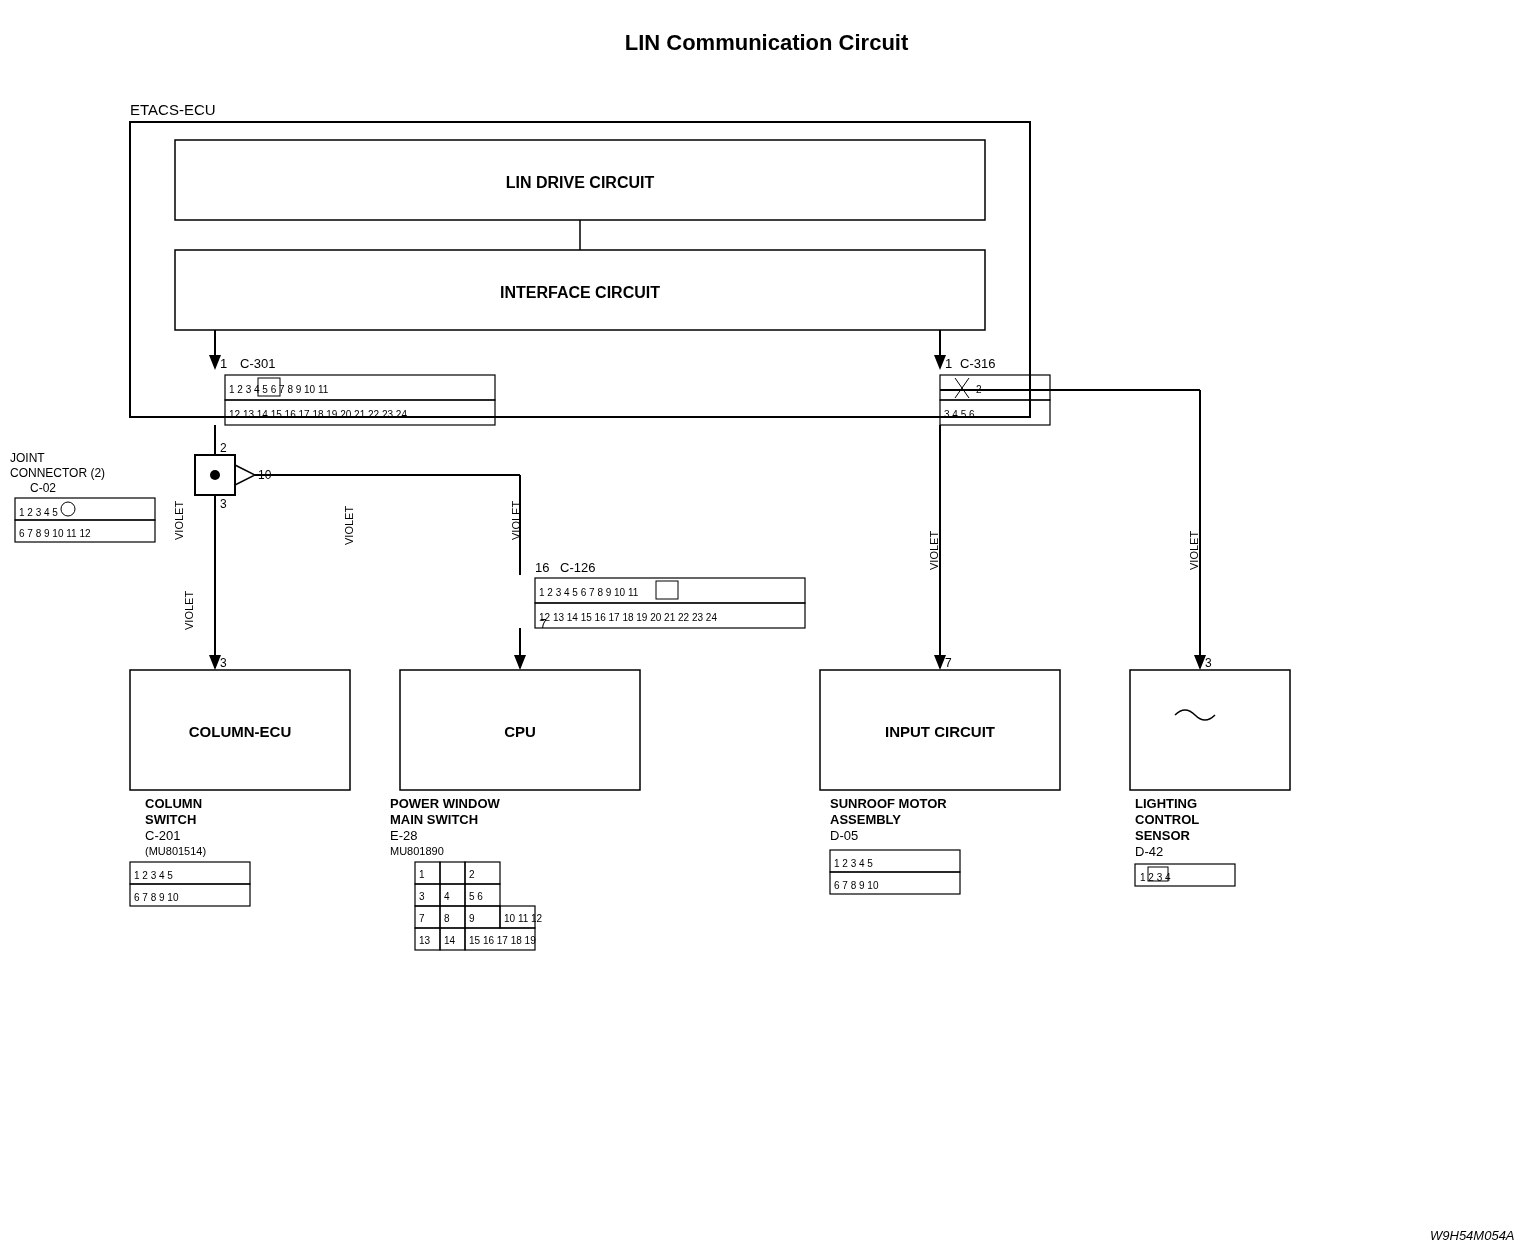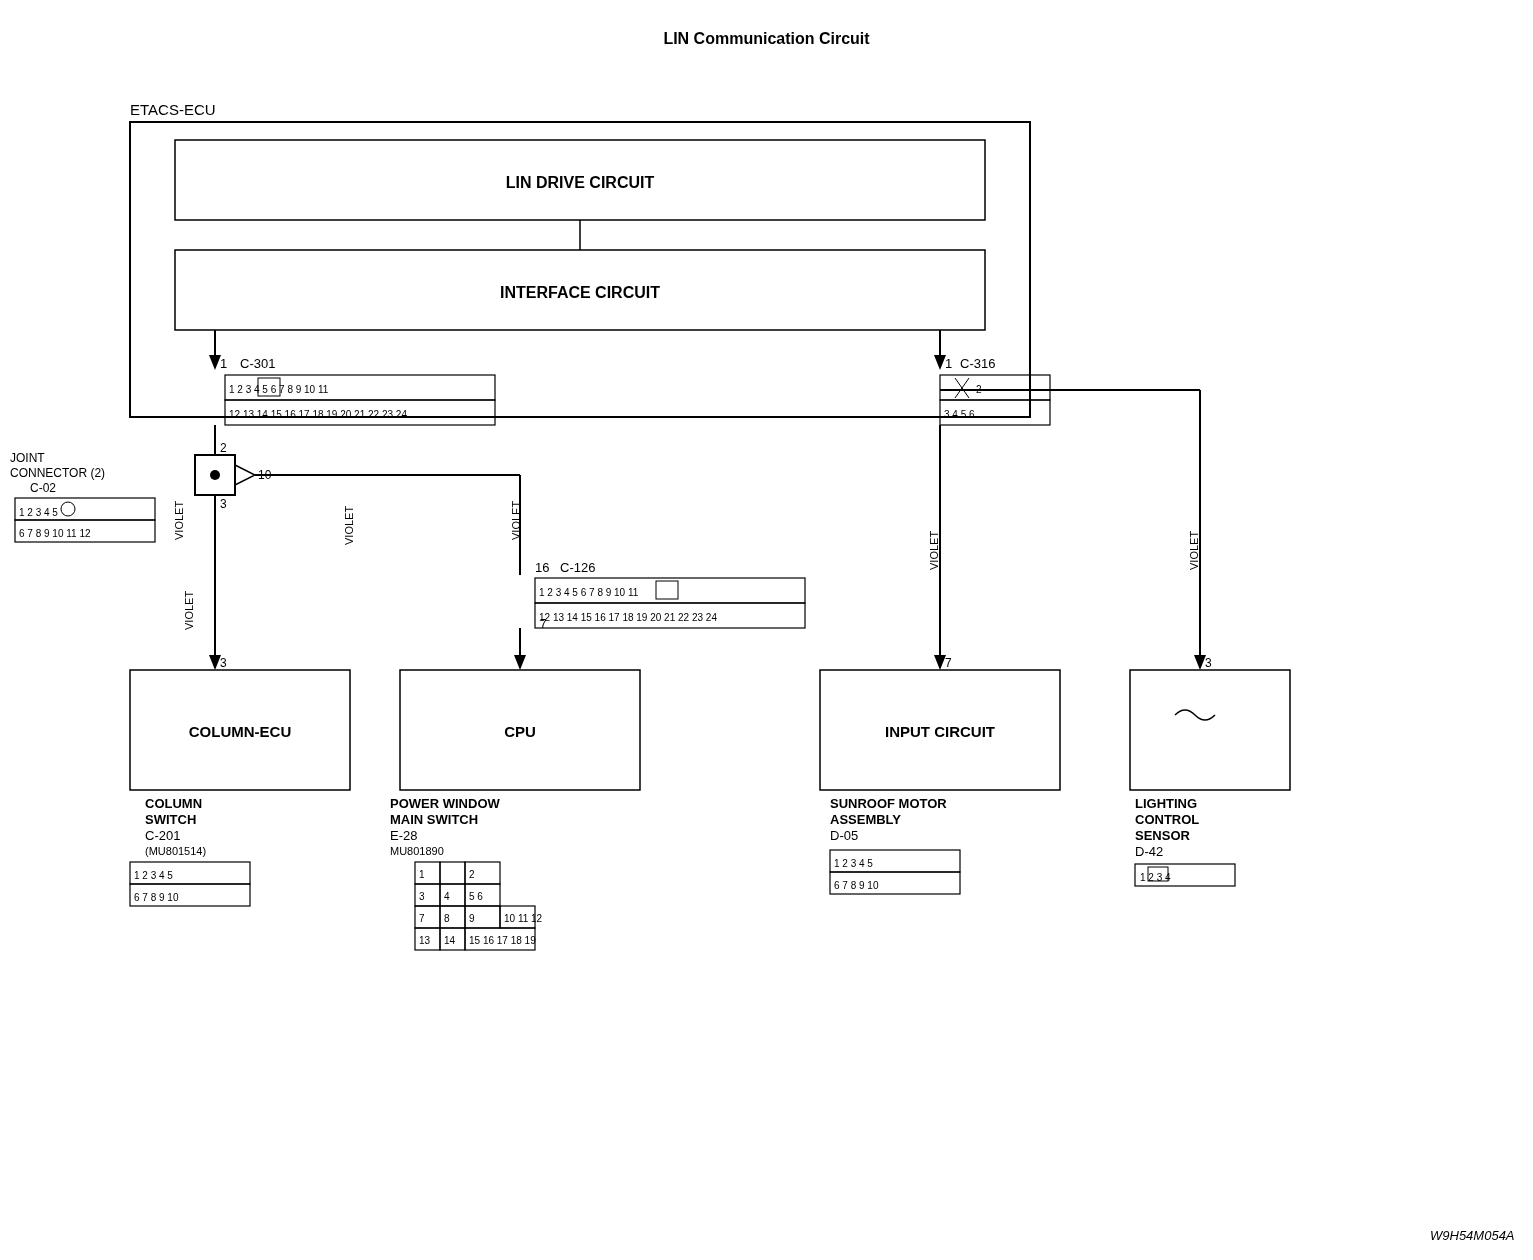--- a/index.html
+++ b/index.html
@@ -21,21 +21,21 @@
       position: absolute;
       top: 0; left: 0;
       width: 1533px;
       height: 1260px;
     }
     .title {
       position: absolute;
       top: 30px;
       left: 50%;
       transform: translateX(-50%);
-      font-size: 16px;
+      font-size: 22px;
       font-weight: bold;
       white-space: nowrap;
     }
   </style>
 </head>
 <body>
 
 <div class="diagram-container">
   <div class="title">LIN Communication Circuit</div>
 

